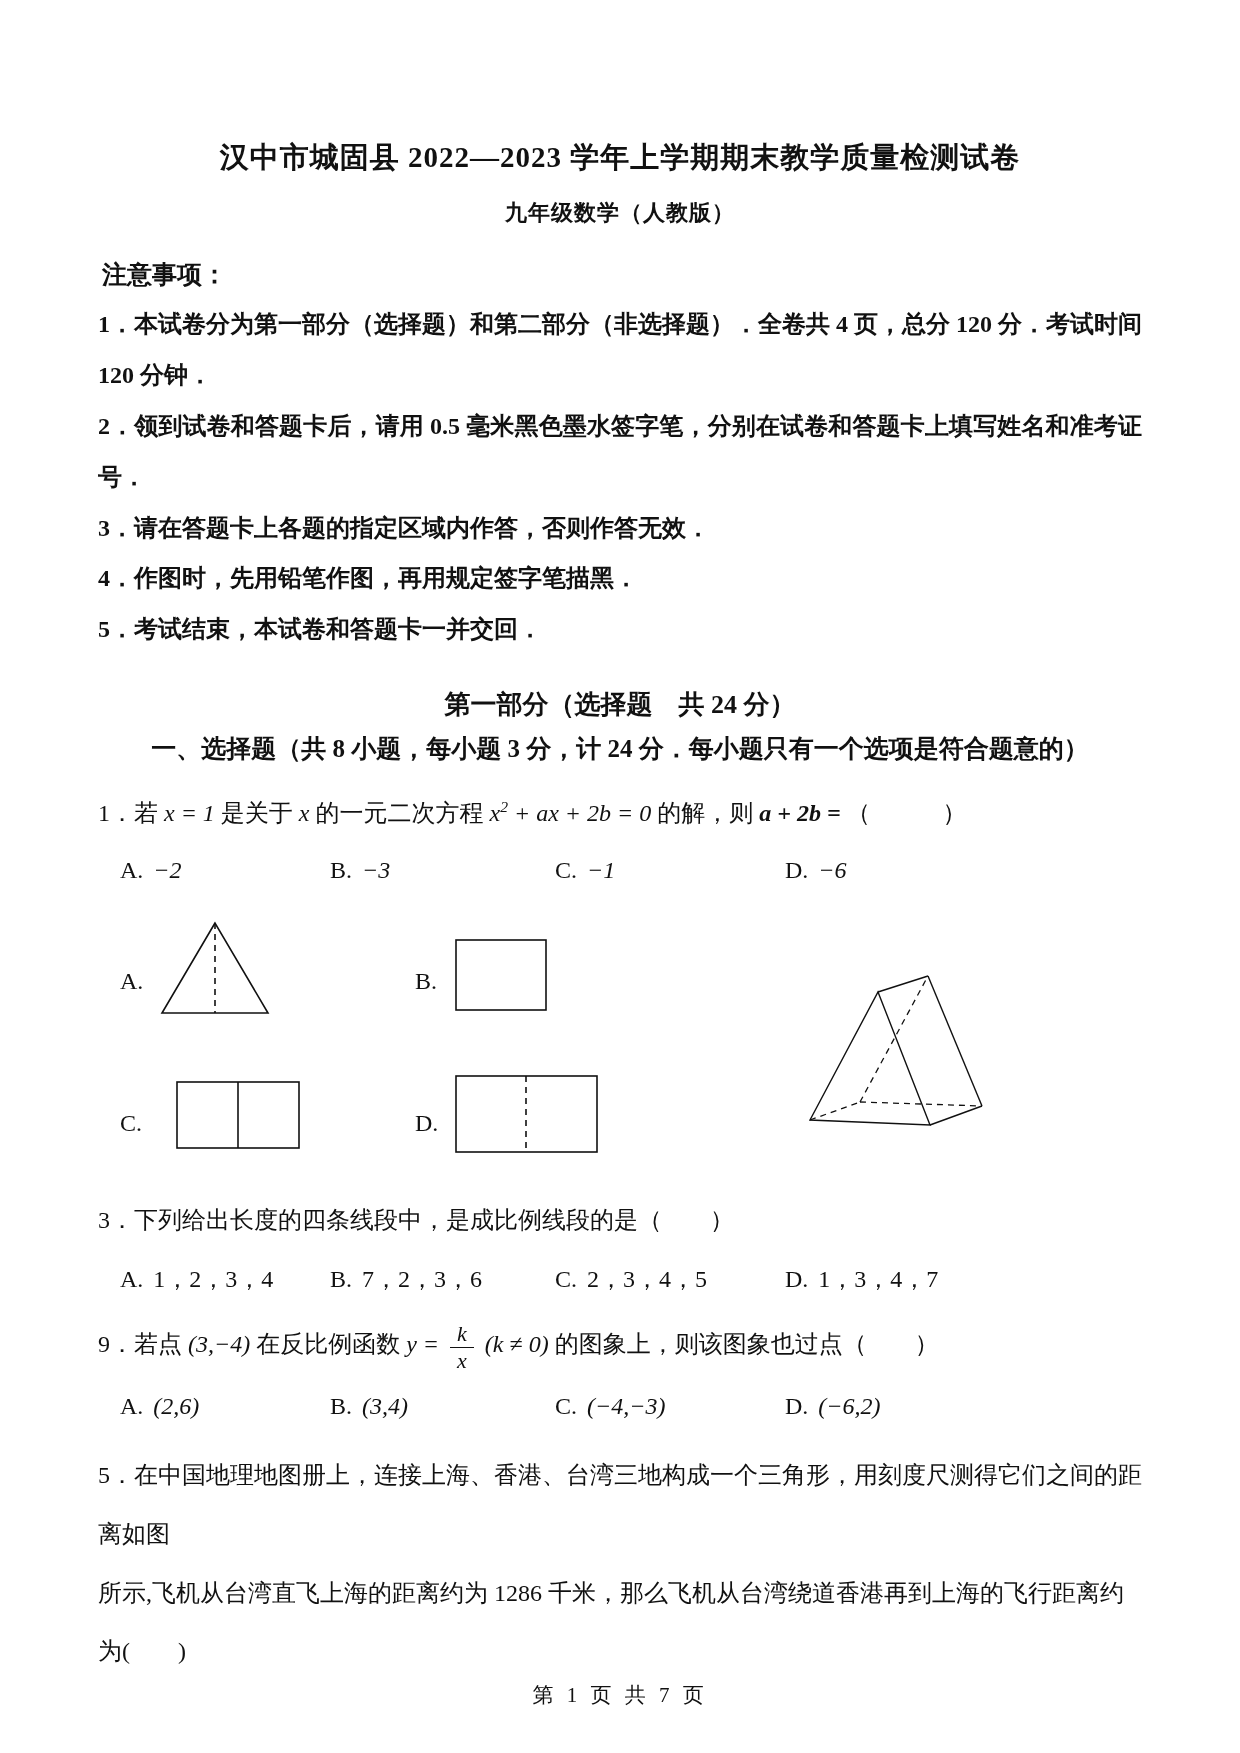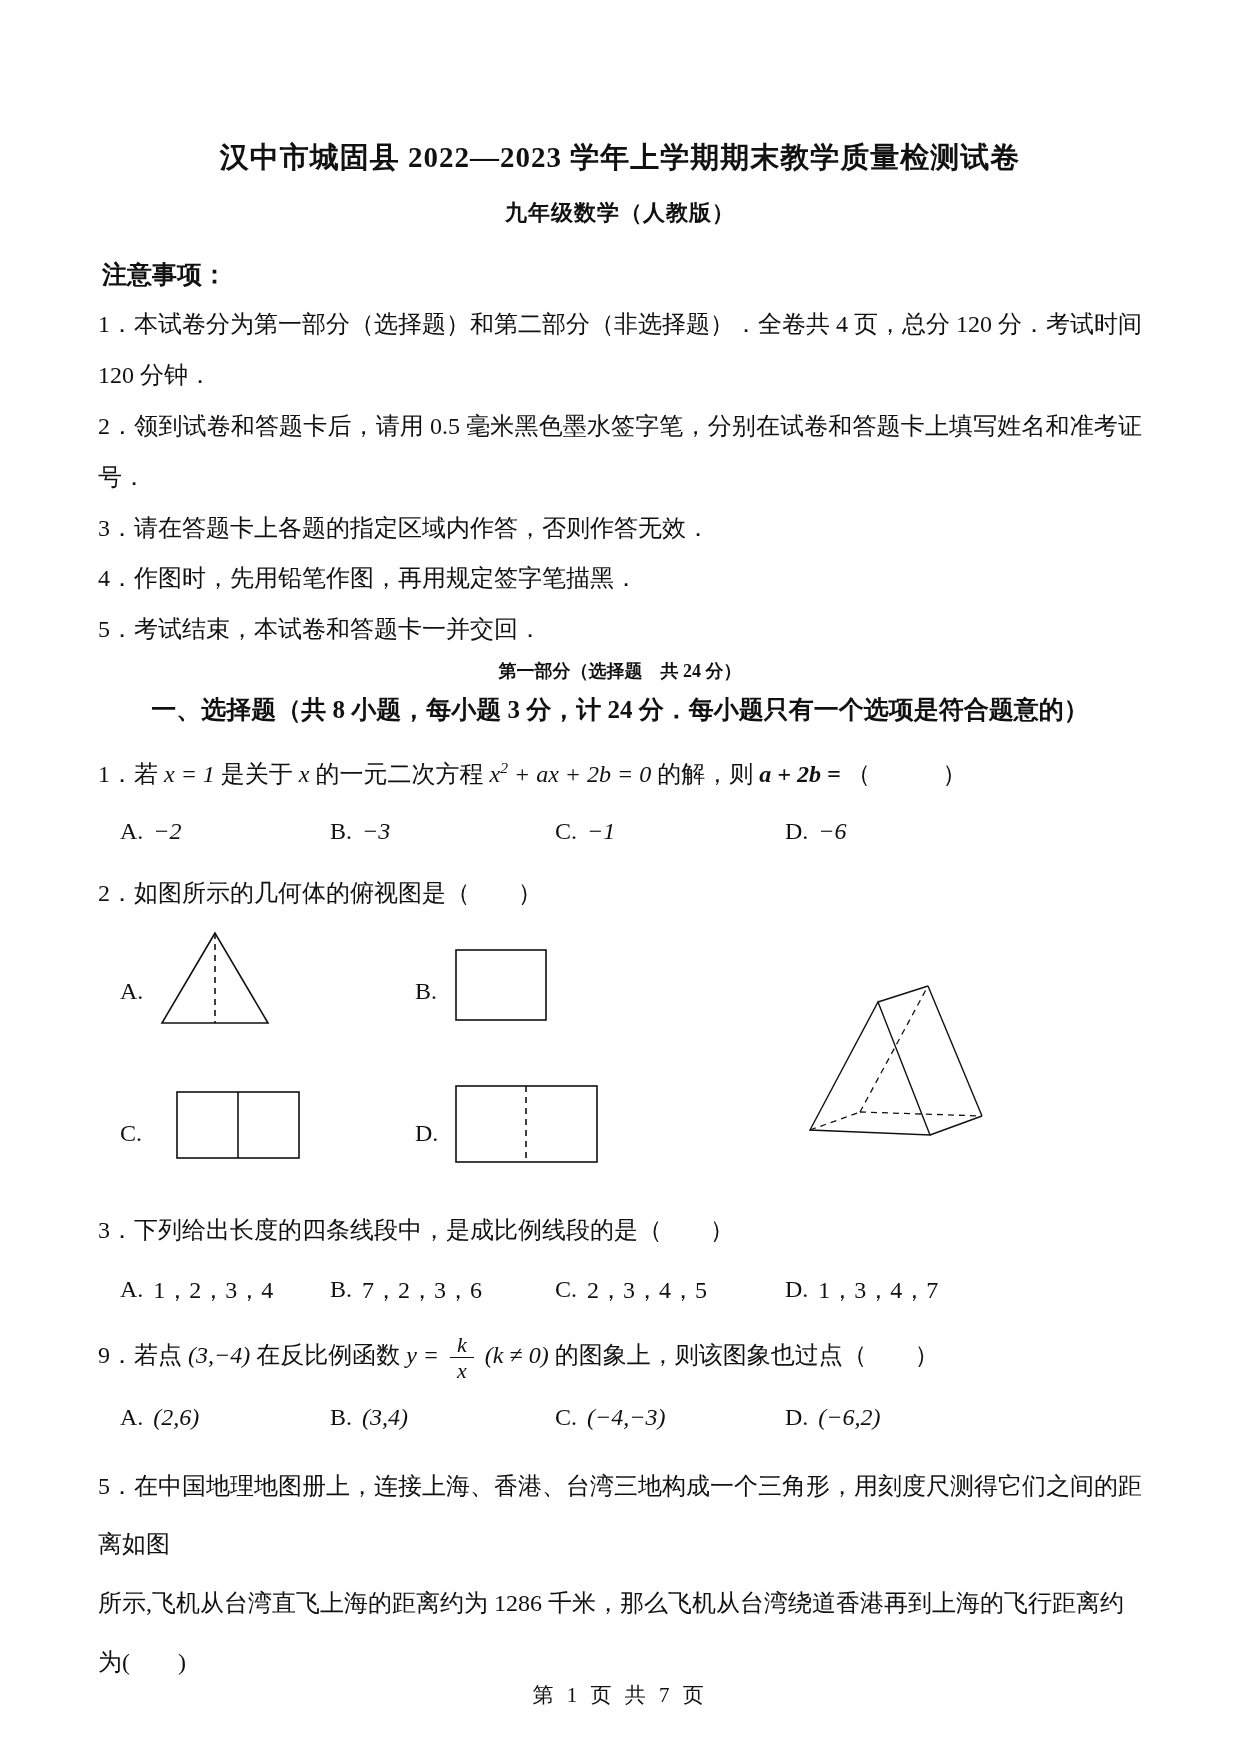--- a/index.html
+++ b/index.html
@@ -6,22 +6,22 @@
   .page{
     width:1240px;height:1753px;box-sizing:border-box;position:relative;
     background:#fff;color:#111;
     font-family:"Liberation Serif","DejaVu Serif",serif;
     font-size:24px;
     padding:138px 98px 0 98px;
   }
   .title{font-size:29px;font-weight:bold;text-align:center;margin:0 0 20px 0;letter-spacing:1px;}
   .subtitle{font-size:22px;font-weight:bold;text-align:center;margin:0 0 30px 0;letter-spacing:1px;}
   .notice-head{font-weight:bold;font-size:25px;margin:6px 0 8px 4px;}
-  .notice{margin:0;line-height:2.12;text-align:justify;}
-  .part-head{text-align:center;font-weight:bold;font-size:18px;margin:4px 0 8px 0;}
+  .notice{margin:0;line-height:2.12;text-align:justify;font-weight:bold;}
+  .part-head{text-align:center;font-weight:bold;font-size:26px;margin:32px 0 8px 0;}
   .section-head{font-weight:bold;font-size:25px;margin:10px 0 22px 0;text-align:center;}
   .q{margin-top:26px;}
   .stem{margin:0;line-height:1.9;}
   .math{font-family:"Liberation Serif",serif;font-style:italic;}
   .math sup{font-size:0.65em;font-style:italic;}
   .mbold{font-weight:bold;}
   .opts{display:flex;margin-top:20px;padding-left:22px;}
   .opt{display:flex;align-items:center;}
   .opt-0{width:210px;}
   .opt-1{width:225px;}
@@ -81,21 +81,20 @@
           <span class="math">−1</span>
         </span>
       <span class="opt opt-3">
           <span class="opt-label">D.</span>
           <span class="math">−6</span>
         </span>
     </div>
   </div>
 
   <div class="q">
-    <p class="stem">2．如图所示的几何体的俯视图是（　　）</p>
 
     <div class="figures">
       <span class="fig-label" style="left:22px;top:58px;">A.</span>
       <div class="fig" style="left:60px;top:8px;">
         <svg width="114" height="100" viewBox="0 0 114 100">
           <polygon points="57,5 4,95 110,95" fill="none" stroke="#111" stroke-width="1.6"></polygon>
           <line x1="57" y1="5" x2="57" y2="95" stroke="#111" stroke-width="1.6" stroke-dasharray="6,5"></line>
         </svg>
       </div>
 

